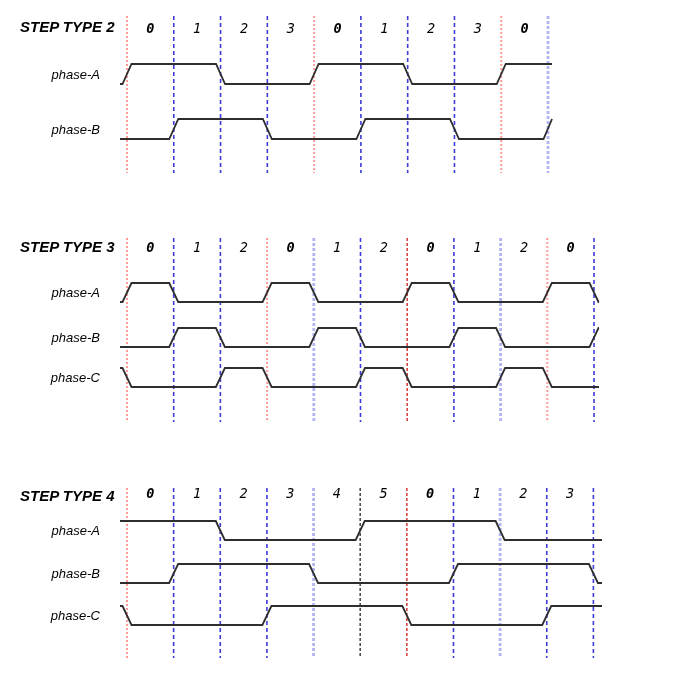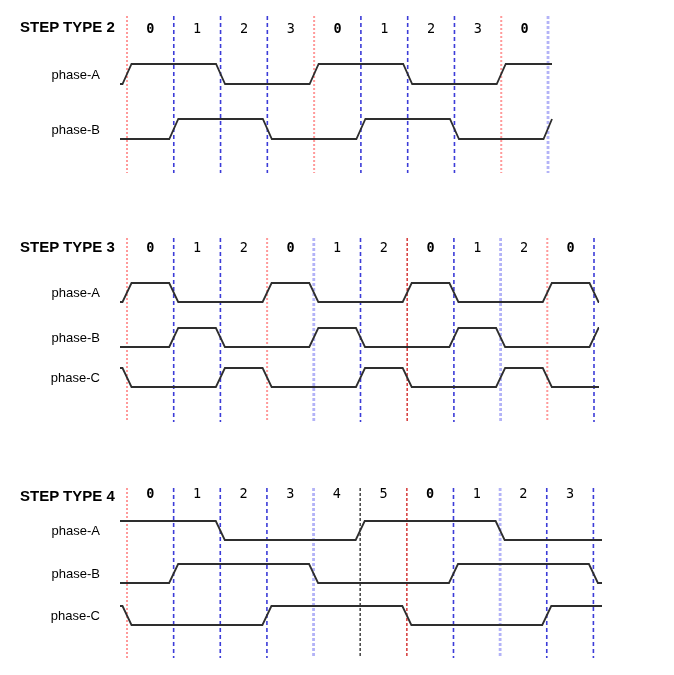--- a/index.html
+++ b/index.html
@@ -7,20 +7,21 @@
     padding: 0;
     background: #ffffff;
   }
   .canvas {
     position: relative;
     width: 602px;
     height: 675px;
     background: #ffffff;
     overflow: hidden;
     font-family: "Liberation Sans", sans-serif;
+    font-style: italic;
   }
   svg text {
     user-select: none;
   }
 </style>
 </head>
 <body>
 
 <div class="canvas">
   <svg width="674" height="675" viewBox="0 0 674 675" xmlns="http://www.w3.org/2000/svg">

